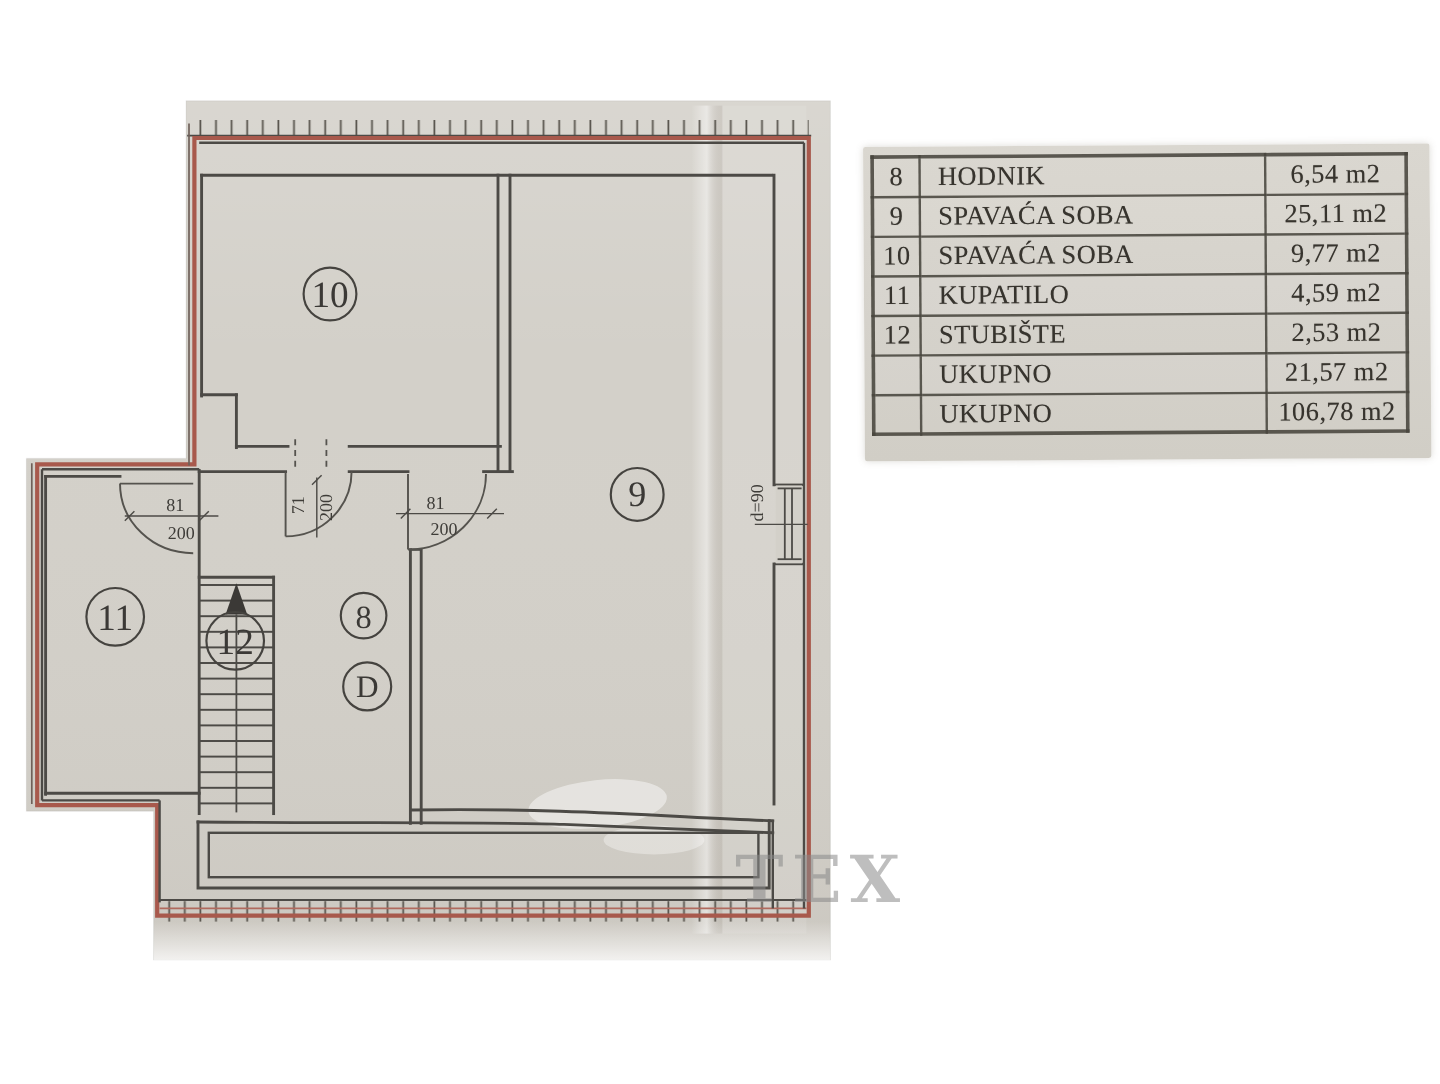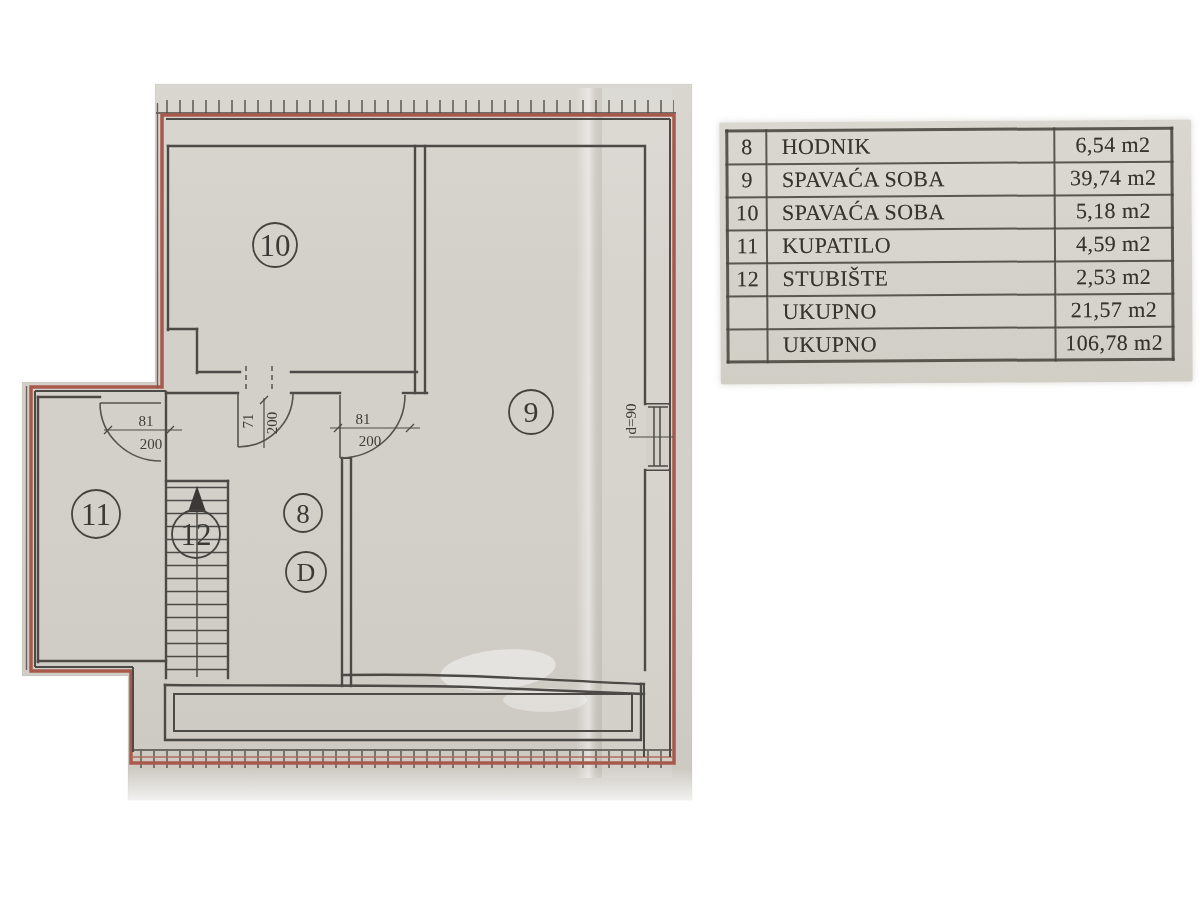--- a/index.html
+++ b/index.html
@@ -219,26 +219,26 @@
     <table class="legend">
       <tbody>
         <tr>
           <td class="c-num">8</td>
           <td class="c-name">HODNIK</td>
           <td class="c-area">6,54 m2</td>
         </tr>
         <tr>
           <td class="c-num">9</td>
           <td class="c-name">SPAVAĆA SOBA</td>
-          <td class="c-area">39,74 m2</td>
+          <td class="c-area">25,11 m2</td>
         </tr>
         <tr>
           <td class="c-num">10</td>
           <td class="c-name">SPAVAĆA SOBA</td>
-          <td class="c-area">5,18 m2</td>
+          <td class="c-area">9,77 m2</td>
         </tr>
         <tr>
           <td class="c-num">11</td>
           <td class="c-name">KUPATILO</td>
           <td class="c-area">4,59 m2</td>
         </tr>
         <tr>
           <td class="c-num">12</td>
           <td class="c-name">STUBIŠTE</td>
           <td class="c-area">2,53 m2</td>
@@ -250,14 +250,15 @@
         </tr>
         <tr>
           <td class="c-num"></td>
           <td class="c-name">UKUPNO</td>
           <td class="c-area">106,78 m2</td>
         </tr>
       </tbody>
     </table>
   </div>
 
+  <div class="wm-line wm-1">TEX</div>
 
 </div>
 
 </body></html>

